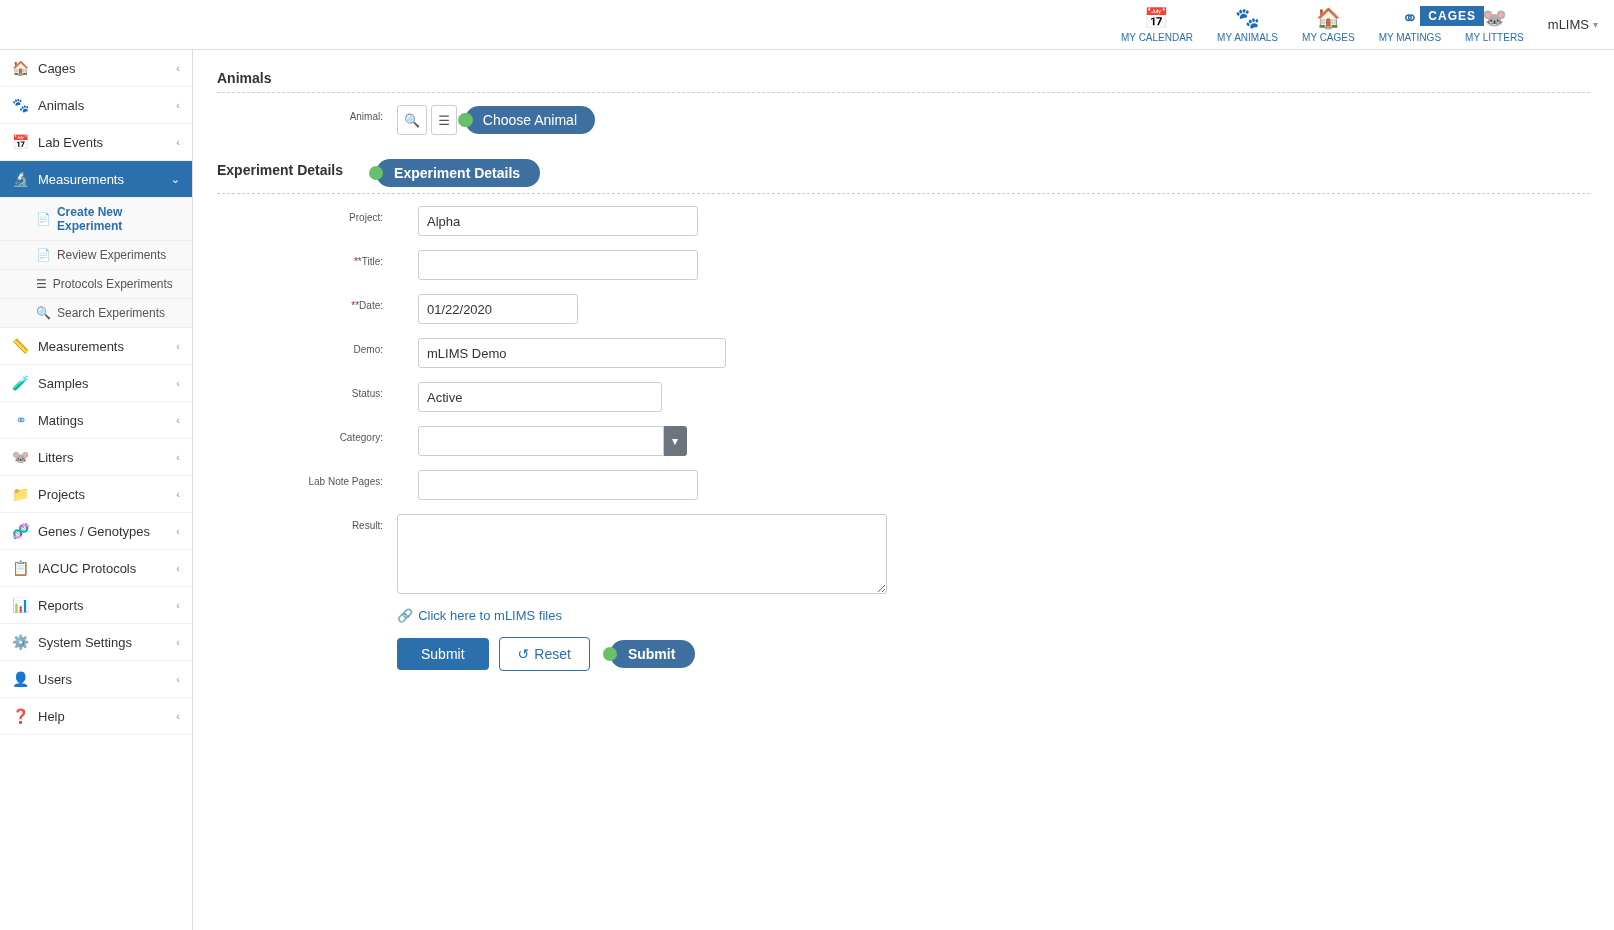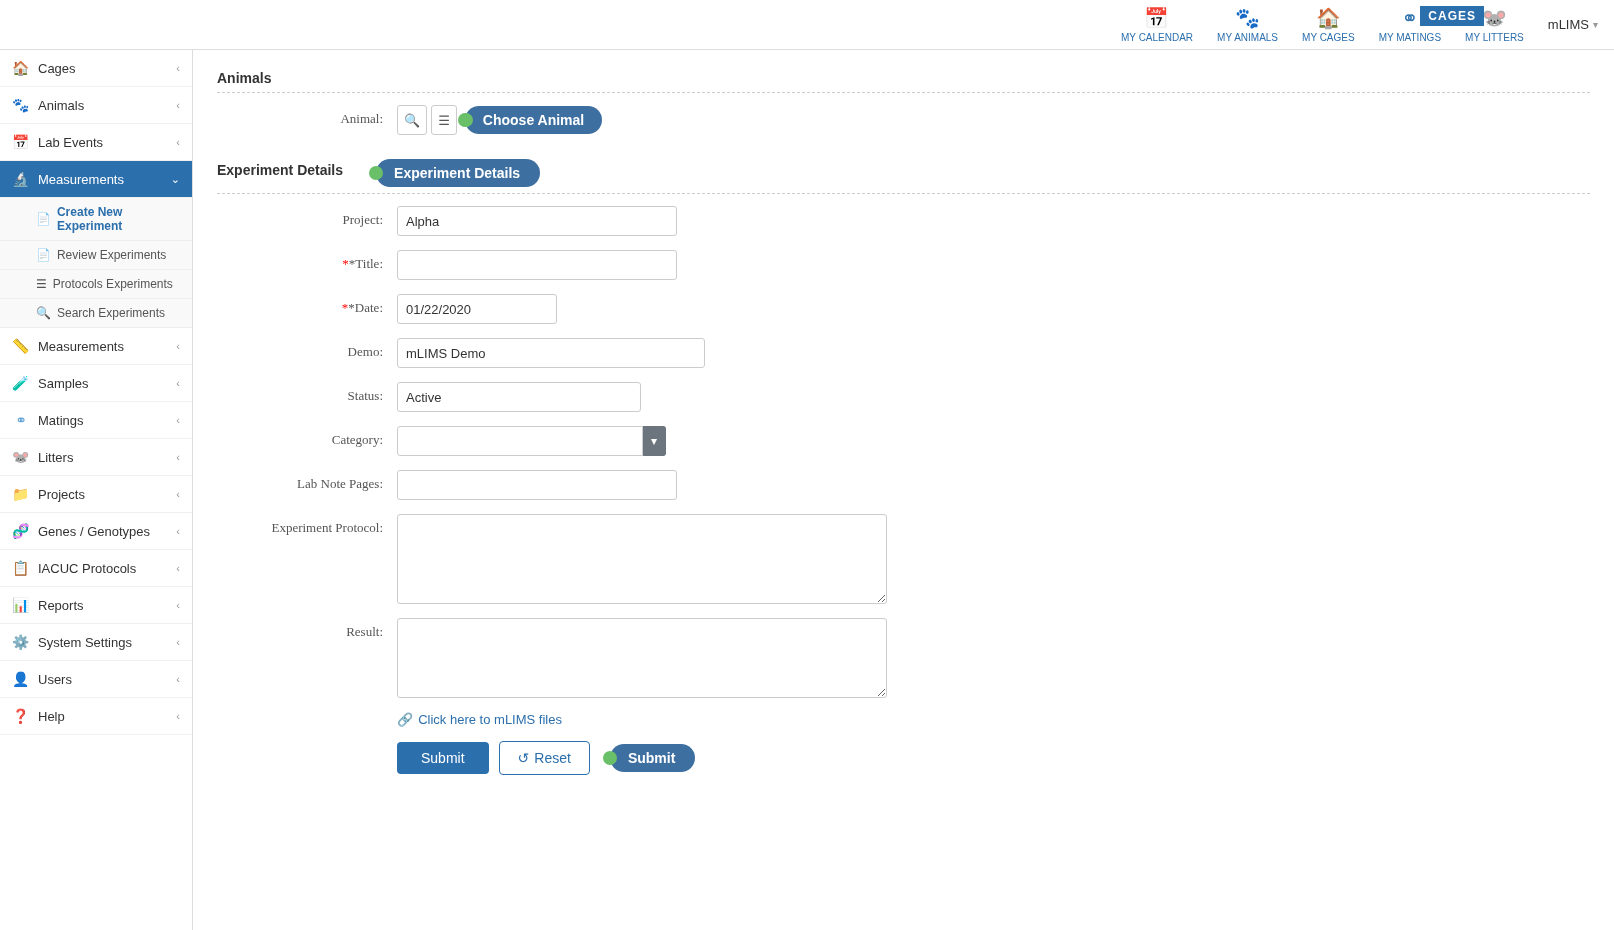--- a/index.html
+++ b/index.html
@@ -104,55 +104,54 @@
     .form-row {
       display: flex;
       align-items: flex-start;
       margin-bottom: 14px;
     }
     .form-label {
       width: 180px;
       text-align: right;
       padding-right: 14px;
       padding-top: 6px;
-      font-size: 13px;
+      font-size: 10px;
       color: #555;
       flex-shrink: 0;
-      font-family: Liberation Serif, serif;
     }
     .form-control {
       border: 1px solid #ccc;
       border-radius: 3px;
       padding: 5px 8px;
       font-size: 13px;
       color: #333;
       outline: none;
     }
-    input.form-control { height: 30px; }
+    input.form-control { height: 30px; margin-left: 21px; }
     textarea.form-control { resize: vertical; }
 
     .input-group { display: flex; align-items: center; gap: 4px; }
 
     .animal-search-btn {
       background: none; border: 1px solid #ccc; border-radius: 3px;
       padding: 4px 6px; cursor: pointer; color: #555; font-size: 13px;
       height: 30px;
     }
 
     
     .choose-animal-tooltip {
       position: relative; display: inline-flex; align-items: center;
     }
     .tooltip-bubble {
       background: #3d6fa0;
       color: #fff;
       border-radius: 20px;
       padding: 6px 18px;
       font-size: 14px;
-      font-weight: bold;
+      font-weight: normal;
       display: flex; align-items: center; gap: 6px;
     }
     .tooltip-bubble::before {
       content: '';
       position: absolute;
       left: -6px;
       width: 14px; height: 14px;
       background: #6abf69;
       border-radius: 50%;
     }
@@ -450,24 +449,20 @@
         <input type="text" class="form-control" style="width: 246px; border-radius: 3px 0px 0px 3px;">
         <div class="select-addon">▾</div>
       </div>
     </div>
 
     <div class="form-row">
       <div class="form-label">Lab Note Pages:</div>
       <input type="text" class="form-control" style="width: 280px;">
     </div>
 
-    <div class="form-row">
-      <div class="form-label">Experiment Protocol:</div>
-      <textarea class="form-control" style="width: 490px; height: 90px;"></textarea>
-    </div>
 
     <div class="form-row">
       <div class="form-label">Result:</div>
       <textarea class="form-control" style="width: 490px; height: 80px;"></textarea>
     </div>
 
 
     <div class="form-row">
       <div class="form-label"></div>
       <a class="attach-link" href="#">

